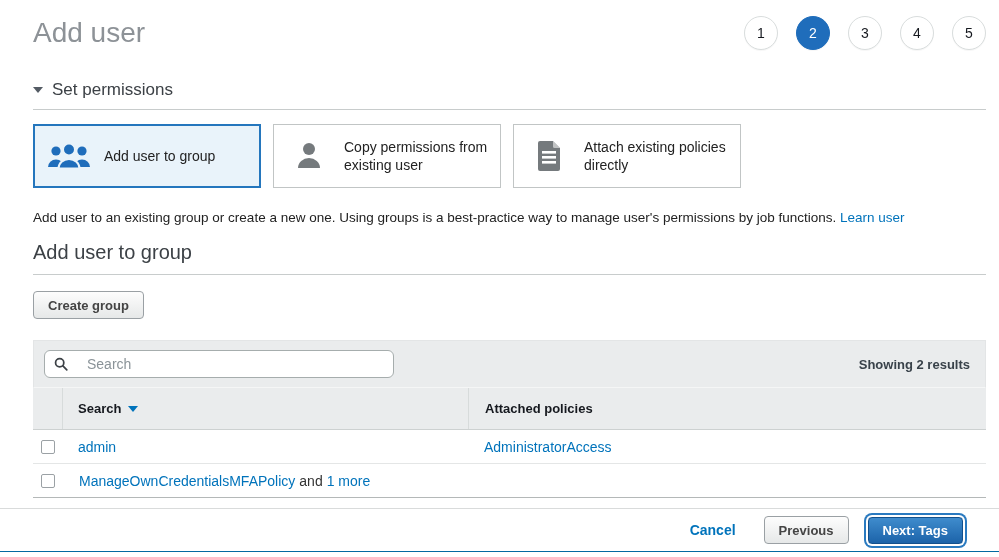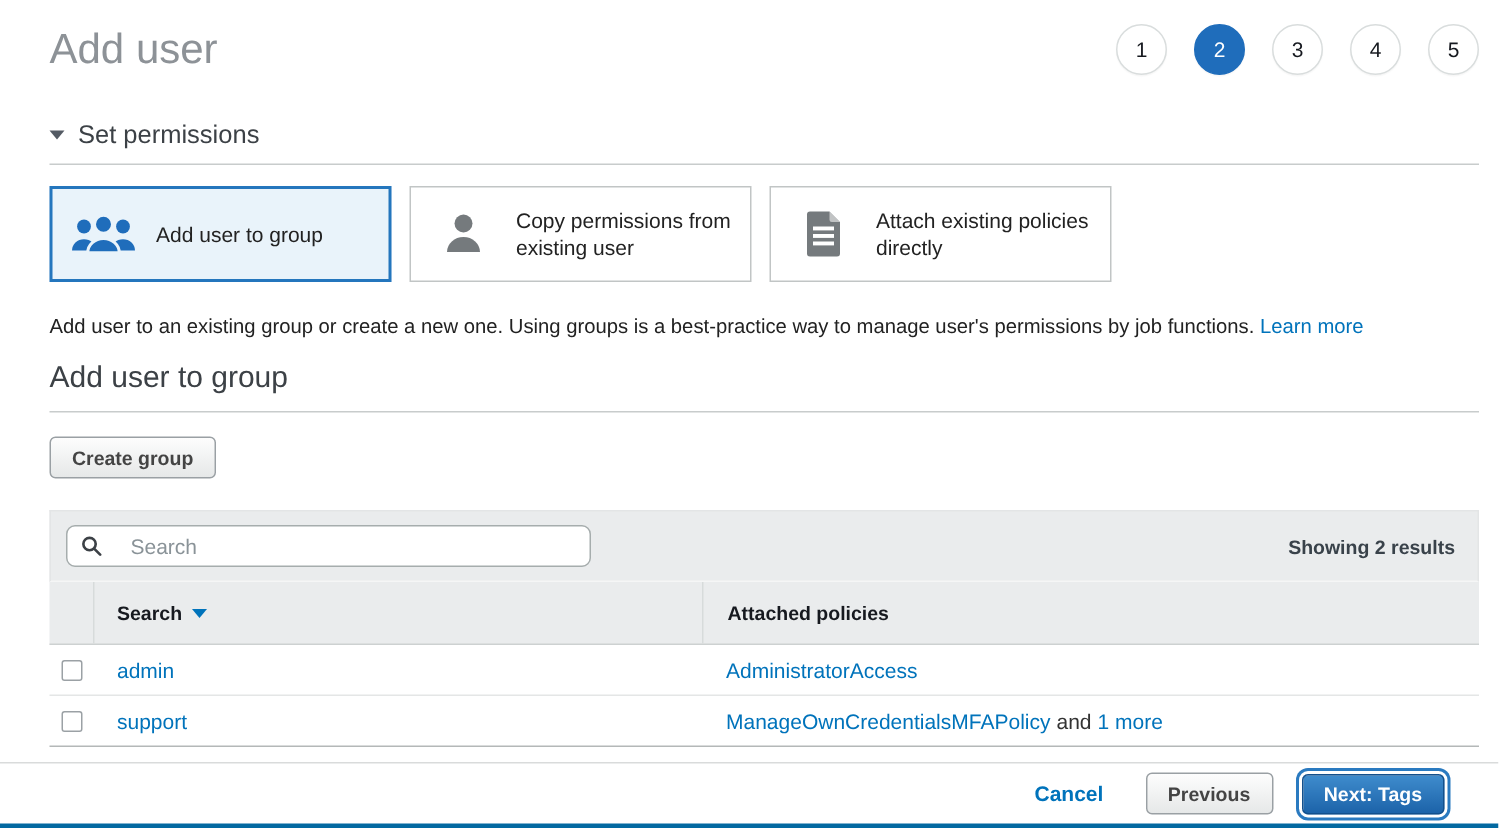--- a/index.html
+++ b/index.html
@@ -108,21 +108,21 @@
   .trow .col-policies { border-left: none; }
   .checkbox {
     width: 14px; height: 14px; border: 1px solid #9ba1a5; border-radius: 2px;
     background: #fff; cursor: pointer;
   }
   .and-text { color: #333; margin: 16px 4px; }
 
   
   .footer {
     position: absolute; left: 0; right: 0; bottom: 5px; height: 44px;
-    background: #fff; border-top: 1px solid #d9dbdb; border-bottom: 3px solid #0369a1;
+    background: #fff; border-top: 1px solid #d9dbdb; border-bottom: 1px solid #0369a1;
     display: flex; align-items: center; justify-content: flex-end;
     gap: 17px; padding-right: 36px;
   }
   .cancel-link { font-size: 14px; font-weight: bold; color: #0073bb; text-decoration: none; cursor: pointer; margin-right: 11px; }
   .btn-next {
     background: linear-gradient(#3f8ccd, #1c63a9);
     border: 1px solid #13508c; border-radius: 4px;
     padding: 0 14px; height: 27px;
     font-size: 13px; font-weight: bold; color: #fff;
     font-family: "Liberation Sans", sans-serif;
@@ -188,21 +188,21 @@
           <rect x="8" y="16" width="14" height="2.6" fill="#fff"></rect>
           <rect x="8" y="21" width="14" height="2.6" fill="#fff"></rect>
         </svg>
       </span>
       <span class="card-label">Attach existing policies directly</span>
     </div>
   </div>
 
   <div class="description">
     <span>Add user to an existing group or create a new one. Using groups is a best-practice way to manage user's permissions by job functions.</span>
-    <a class="link">Learn more</a>
+    <a class="link">Learn user</a>
   </div>
 
   <div class="group-heading-wrap">
     <div class="group-heading">Add user to group</div>
   </div>
 
   <div class="actions">
     <button class="btn">
       <span>Create group</span>
     </button>
@@ -242,23 +242,20 @@
       </div>
       <div class="col-policies">
         <a class="link">AdministratorAccess</a>
       </div>
     </div>
 
     <div class="trow">
       <div class="col-check">
         <span class="checkbox"></span>
       </div>
-      <div class="col-group">
-        <a class="link">support</a>
-      </div>
       <div class="col-policies">
         <a class="link">ManageOwnCredentialsMFAPolicy</a>
         <span class="and-text">and</span>
         <a class="link">1 more</a>
       </div>
     </div>
   </div>
 
 </div>
 

